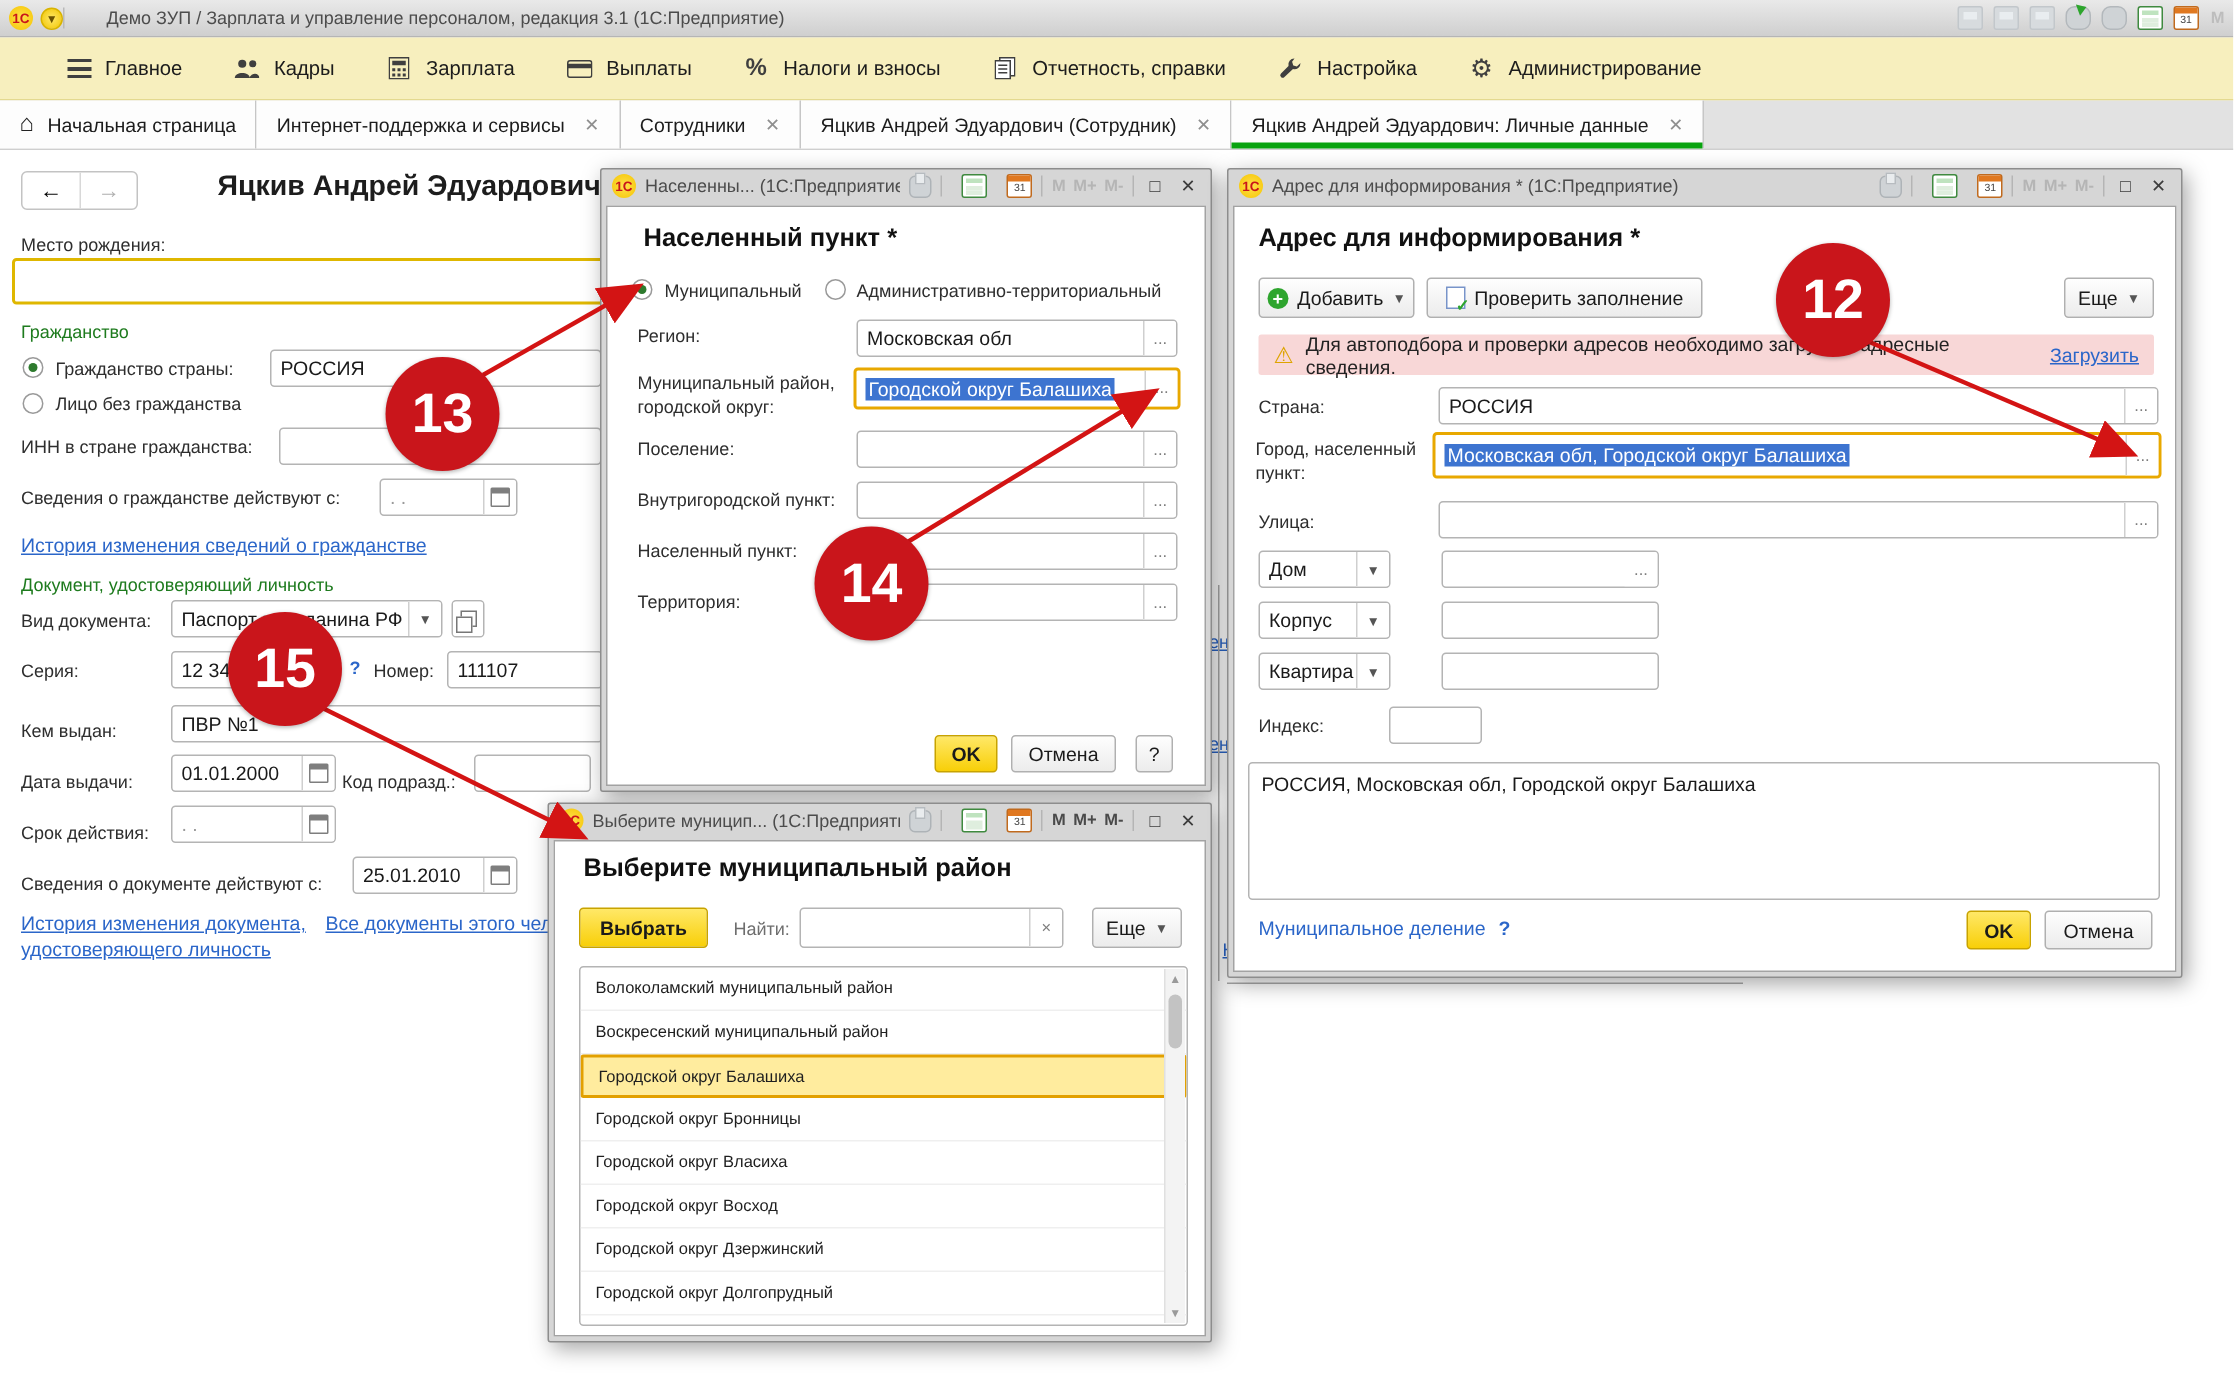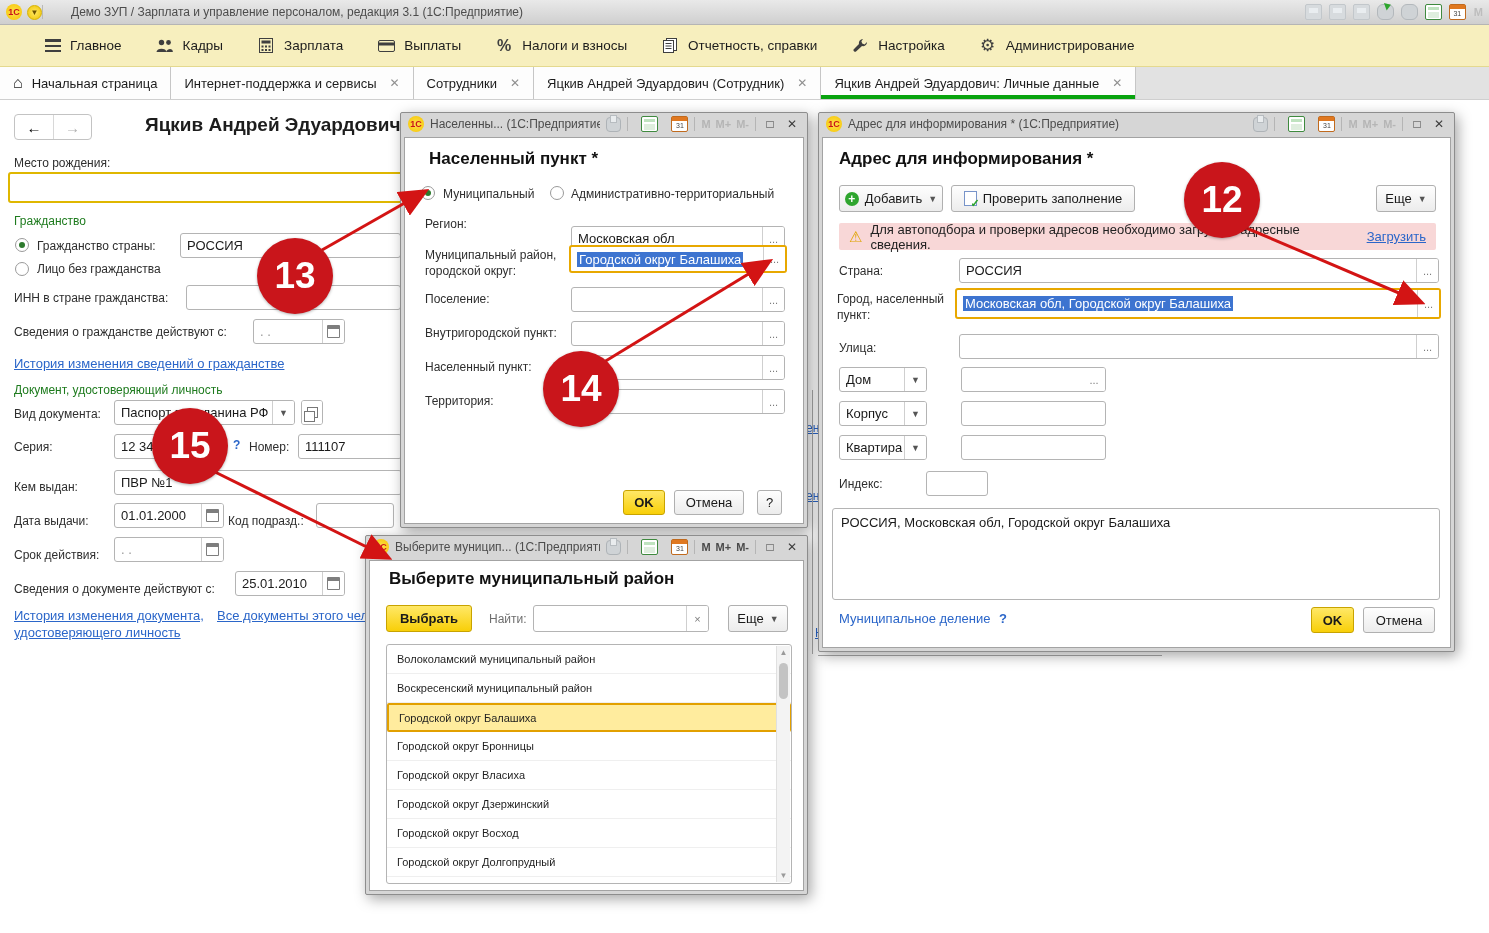--- a/index.html
+++ b/index.html
@@ -367,21 +367,21 @@
       <span class="wbtn">✕</span>
     </div>
     <div class="wbody">
       <div class="dlg-h" style="left:24px;top:11px;">Населенный пункт *</div>
       <span class="radio on" style="left:16px;top:48px;"></span>
       <div class="lbl" style="left:38px;top:49px;">Муниципальный</div>
       <span class="radio" style="left:145px;top:48px;"></span>
       <div class="lbl" style="left:166px;top:49px;">Административно-территориальный</div>
 
       <div class="lbl" style="left:20px;top:79px;">Регион:</div>
-      <div class="fieldbox" style="left:166px;top:88px;width:214px;">
+      <div class="fieldbox" style="left:166px;top:75px;width:214px;">
         <span class="val">Московская обл</span>
         <span class="fbtn">...</span>
       </div>
 
       <div class="lbl" style="left:20px;top:110px;">Муниципальный район,</div>
       <div class="lbl" style="left:20px;top:126px;">городской округ:</div>
       <div class="fieldbox hl" style="left:164px;top:107px;width:218px;height:28px;">
         <span class="val">
             <span class="seltext">Городской округ Балашиха</span>
           </span>
@@ -450,22 +450,22 @@
         <span>Еще</span>
           <span class="dd-arrow">▼</span>
       </button>
 
       <div class="listbox" style="left:16px;top:83px;width:406px;height:240px;">
         <div class="lrow">Волоколамский муниципальный район</div>
         <div class="lrow">Воскресенский муниципальный район</div>
         <div class="lrow sel">Городской округ Балашиха</div>
         <div class="lrow">Городской округ Бронницы</div>
         <div class="lrow">Городской округ Власиха</div>
+        <div class="lrow">Городской округ Восход</div>
         <div class="lrow">Городской округ Дзержинский</div>
-        <div class="lrow">Городской округ Восход</div>
         <div class="lrow">Городской округ Долгопрудный</div>
         <div class="sbar">
           <span class="up">▲</span>
           <span class="thumb"></span>
           <span class="dn">▼</span>
         </div>
       </div>
     </div>
   </div>
 

